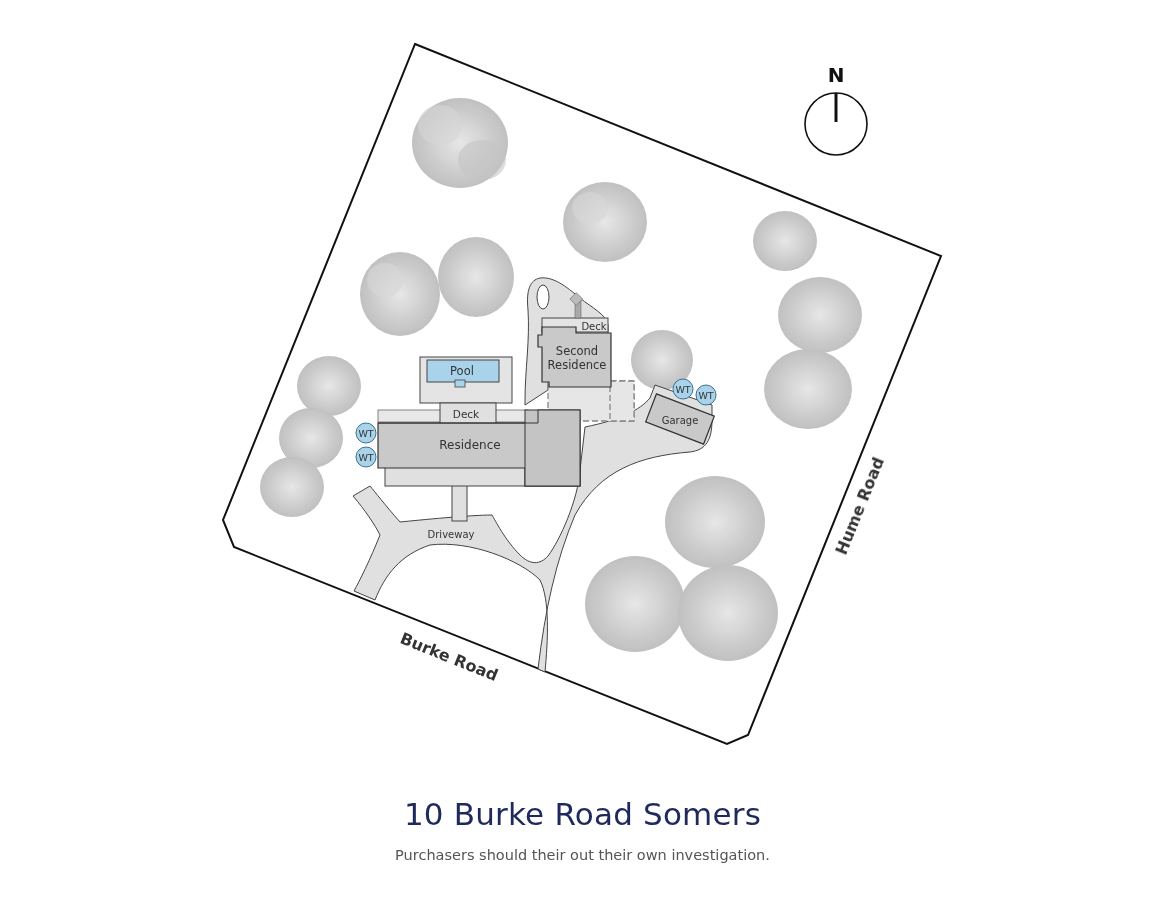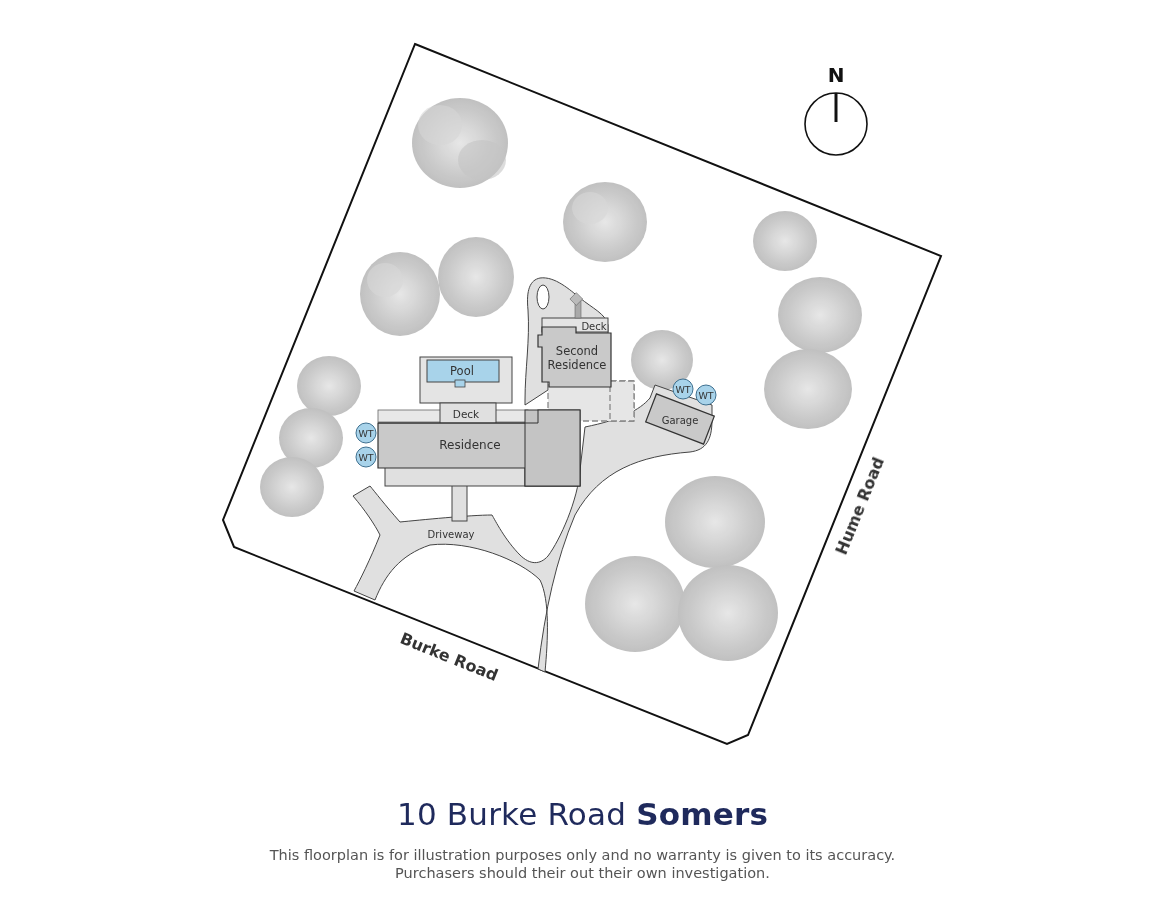--- a/index.html
+++ b/index.html
@@ -2,21 +2,21 @@
 <html><head>
   <meta charset="utf-8">
   <style>
     html, body { margin:0; padding:0; background:#ffffff; }
     body { width:1165px; height:900px; position:relative; overflow:hidden; font-family:"DejaVu Sans", sans-serif; }
     #plan { position:absolute; left:0; top:0; width:1165px; height:780px; }
     .lbl { font-family:"DejaVu Sans", sans-serif; fill:#333; }
     .footer { position:absolute; left:0; top:796px; width:1165px; text-align:center; }
     .title { font-size:31px; color:#1f2a5c; letter-spacing:0.2px; }
     .title .bold { font-weight:normal; }
-    .title .light { font-weight:bold;margin-top:11px; }
+    .title .light { font-weight:normal;margin-top:11px; }
     .disclaimer { margin-top:14px; font-size:14.5px; color:#555; line-height:18px; }
   </style>
 </head>
 <body>
 
 <svg id="plan" viewBox="0 0 1165 780" xmlns="http://www.w3.org/2000/svg">
   <defs>
     <radialGradient id="treeGrad" cx="50%" cy="50%" r="50%">
       <stop offset="0%" stop-color="#e6e6e6"></stop>
       <stop offset="55%" stop-color="#cfcfcf"></stop>
@@ -155,16 +155,15 @@
     <line x1="836" y1="93" x2="836" y2="122" stroke="#111" stroke-width="3"></line>
   </g>
 </svg>
 
 <div class="footer">
   <div class="title">
     <span class="bold">10 Burke Road</span>
     <span class="light">Somers</span>
   </div>
   <div class="disclaimer">
-    <div>This floorplan is for illustration purposes only and no warranty is given to its accuracy.</div>
     <div>Purchasers should their out their own investigation.</div>
   </div>
 </div>
 
 </body></html>

